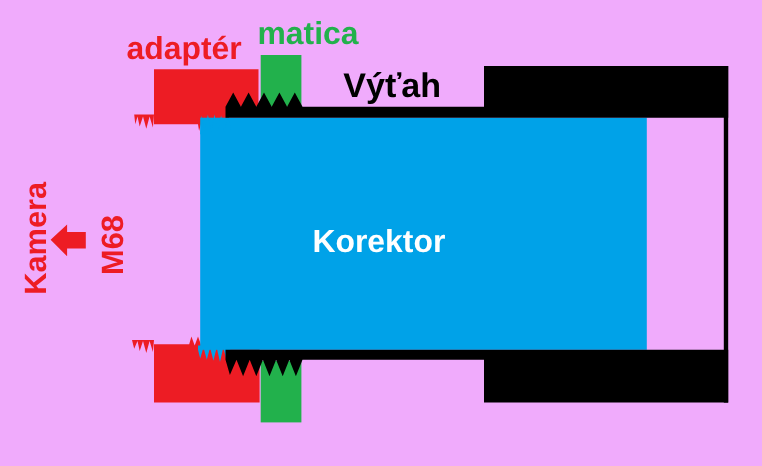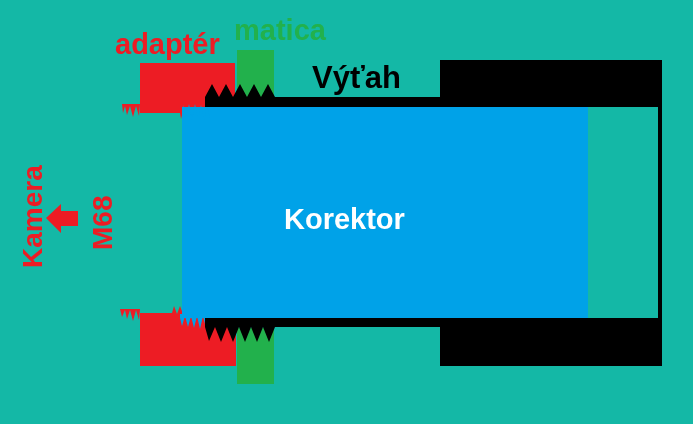--- a/index.html
+++ b/index.html
@@ -1,20 +1,20 @@
 <!DOCTYPE html>
 <html><head>
 <meta charset="utf-8">
 <style>
   html, body { margin: 0; padding: 0; background: #ffffff; }
   .stage {
     position: relative;
     width: 693px;
     height: 424px;
-    background: #14b8a6;
+    background: #f0abfc;
     overflow: hidden;
     font-family: "Liberation Sans", sans-serif;
   }
   svg { display: block; }
   .lbl {
     font-family: "Liberation Sans", sans-serif;
     font-weight: bold;
   }
 </style>
 </head>

